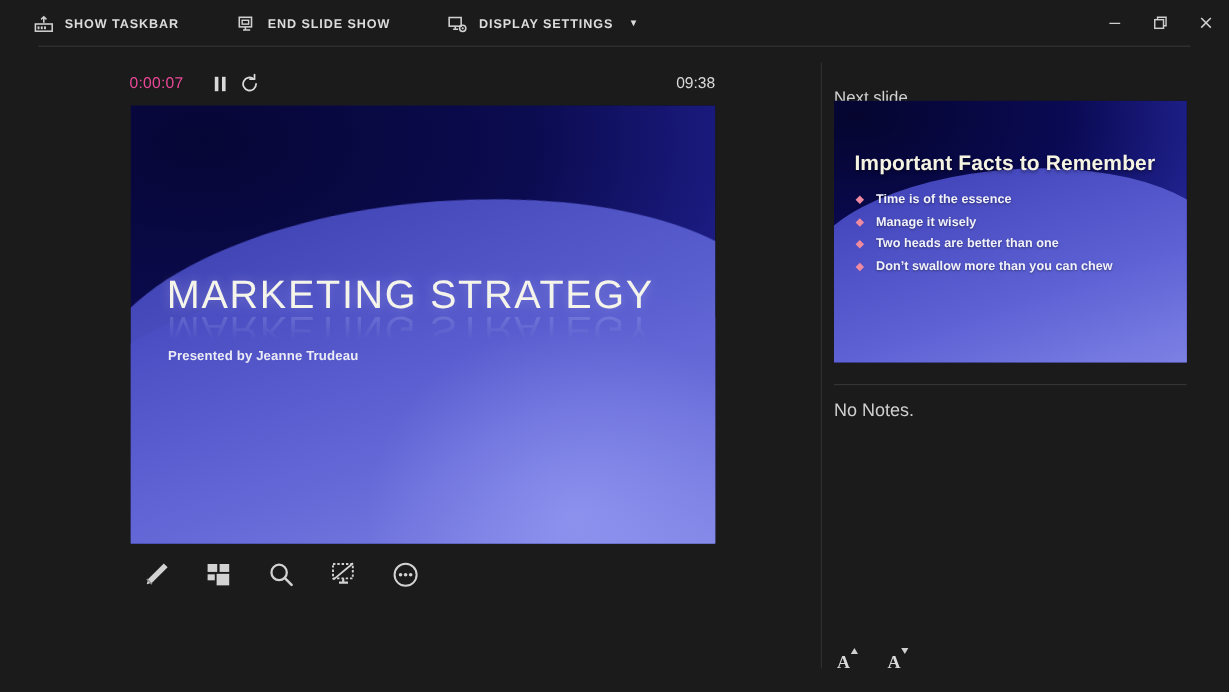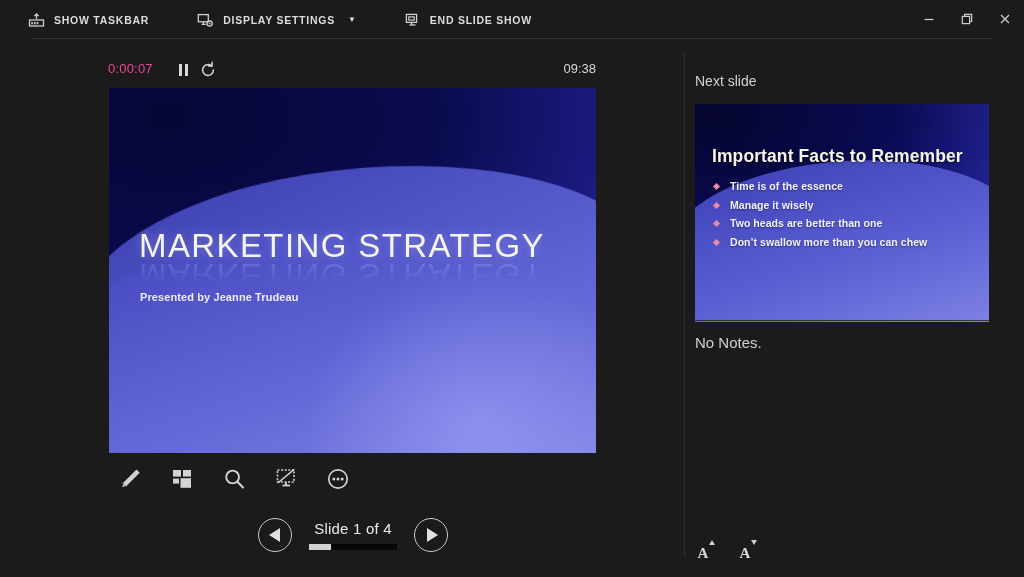--- a/index.html
+++ b/index.html
@@ -91,21 +91,21 @@
   .navbtn.prev .tri { border-right:11px solid #e2e2e2; margin-right:2px; }
   .navbtn.next .tri { border-left:11px solid #e2e2e2; margin-left:3px; }
   .navcenter { width:112px; display:flex; flex-direction:column; align-items:center; gap:7px; }
   .navlabel { font-size:15px; color:#eaeaea; letter-spacing:.2px; }
   .progress { width:88px; height:6px; background:#070707; position:relative; }
   .progress > span { position:absolute; left:0; top:0; height:100%; background:#d3d3d3; }
 
   
   .vdiv { position:absolute; left:684px; top:52px; width:1px; height:505px; background:#2e2e2e; }
   .nextlabel { position:absolute; left:695px; top:62px; font-size:14px; color:#d2d2d2;margin-top:11px; }
-  .slide-next { position:absolute; left:695px; top:104px; width:294px; height:218px; overflow:hidden; background:#0a0a46; }
+  .slide-next { position:absolute; left:695px; top:84px; width:294px; height:218px; overflow:hidden; background:#0a0a46; }
   .nx-base { position:absolute; inset:0;
     background:radial-gradient(155% 130% at 6% 6%, #05052f 0%, #0a0a55 40%, #2a2ca6 75%, #6a6ee0 100%);
   }
   .nx-wave { position:absolute; left:-8%; top:26%; width:120%; height:100%;
     background:linear-gradient(165deg, #3c3fb4 0%, #5d61d4 50%, #9094ee 100%);
     border-radius:60% 58% 0 0 / 44% 42% 0 0; transform:rotate(-3.5deg);
   }
   .nx-title { position:absolute; left:17px; top:42px; font-size:17.5px; font-weight:700; color:#f5f3e2; letter-spacing:.1px;
     text-shadow:0 1px 3px rgba(0,0,0,.45); white-space:nowrap; }
   .nx-list { position:absolute; left:16px; top:76px; width:270px; list-style:none; }
@@ -139,41 +139,41 @@
             <rect x="8.7" y="10" width="1.6" height="2.3" fill="#d0d0d0"></rect>
             <path d="M8.5 2 v5 M6.3 4.1 L8.5 2 l2.2 2.1" fill="none" stroke="#d0d0d0" stroke-width="1.3"></path>
           </svg>
         </span>
         <span class="tb-label">SHOW TASKBAR</span>
       </div>
 
       <div class="tb-item">
         <span class="tb-ico">
           <svg viewBox="0 0 17 17" width="17" height="17">
+            <rect x="2.4" y="2.4" width="10.2" height="8" fill="none" stroke="#d0d0d0" stroke-width="1.3"></rect>
+            <rect x="4.8" y="4.9" width="5.4" height="3.2" fill="none" stroke="#d0d0d0" stroke-width="1.2"></rect>
+            <path d="M5.5 13 h6" stroke="#d0d0d0" stroke-width="1.3"></path>
+            <path d="M7.5 10.4 v2.6" stroke="#d0d0d0" stroke-width="1.3"></path>
+          </svg>
+        </span>
+        <span class="tb-label">END SLIDE SHOW</span>
+      </div>
+
+      <div class="tb-item">
+        <span class="tb-ico">
+          <svg viewBox="0 0 17 17" width="17" height="17">
             <rect x="1.3" y="2.6" width="10" height="7.2" fill="none" stroke="#d0d0d0" stroke-width="1.3"></rect>
             <path d="M4.6 12.4 h4.2" stroke="#d0d0d0" stroke-width="1.3"></path>
             <path d="M6.4 9.8 v2.6" stroke="#d0d0d0" stroke-width="1.3"></path>
             <circle cx="12.6" cy="11.6" r="2.6" fill="none" stroke="#d0d0d0" stroke-width="1.3"></circle>
             <circle cx="12.6" cy="11.6" r="0.9" fill="#d0d0d0"></circle>
           </svg>
         </span>
         <span class="tb-label">DISPLAY SETTINGS</span>
         <span class="caret">▼</span>
-      </div>
-
-      <div class="tb-item">
-        <span class="tb-ico">
-          <svg viewBox="0 0 17 17" width="17" height="17">
-            <rect x="2.4" y="2.4" width="10.2" height="8" fill="none" stroke="#d0d0d0" stroke-width="1.3"></rect>
-            <rect x="4.8" y="4.9" width="5.4" height="3.2" fill="none" stroke="#d0d0d0" stroke-width="1.2"></rect>
-            <path d="M5.5 13 h6" stroke="#d0d0d0" stroke-width="1.3"></path>
-            <path d="M7.5 10.4 v2.6" stroke="#d0d0d0" stroke-width="1.3"></path>
-          </svg>
-        </span>
-        <span class="tb-label">END SLIDE SHOW</span>
       </div>
     </div>
 
     <div class="winbtns">
       <div class="wb">
         <svg viewBox="0 0 12 12" width="12" height="12">
             <path d="M1.5 6.5 h9" stroke="#cfcfcf" stroke-width="1.2"></path>
           </svg>
       </div>
       <div class="wb">
@@ -249,34 +249,20 @@
     <div class="tool">
       <svg viewBox="0 0 30 30" width="30" height="30">
         <circle cx="15" cy="15" r="9.2" fill="none" stroke="#d2d2d2" stroke-width="1.7"></circle>
         <circle cx="10.8" cy="15" r="1.5" fill="#d2d2d2"></circle>
         <circle cx="15" cy="15" r="1.5" fill="#d2d2d2"></circle>
         <circle cx="19.2" cy="15" r="1.5" fill="#d2d2d2"></circle>
       </svg>
     </div>
   </div>
 
-  <div class="nav">
-    <div class="navbtn prev">
-      <span class="tri"></span>
-    </div>
-    <div class="navcenter">
-      <div class="navlabel">Slide 1 of 4</div>
-      <div class="progress">
-        <span id="progress-fill" style="width: 25%;"></span>
-      </div>
-    </div>
-    <div class="navbtn next">
-      <span class="tri"></span>
-    </div>
-  </div>
 
   <div class="vdiv"></div>
   <div class="nextlabel">Next slide</div>
 
   <div class="slide-next">
     <div class="nx-base"></div>
     <div class="nx-wave"></div>
     <div class="nx-title">Important Facts to Remember</div>
     <ul class="nx-list" id="next-bullets">
         <li>Time is of the essence</li>

